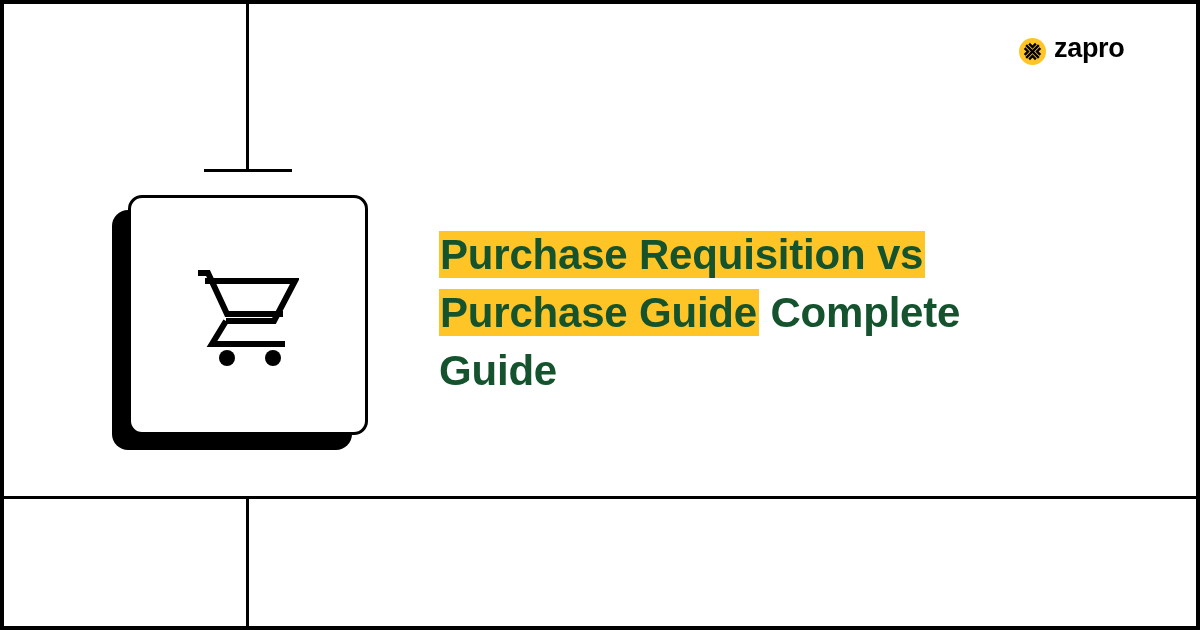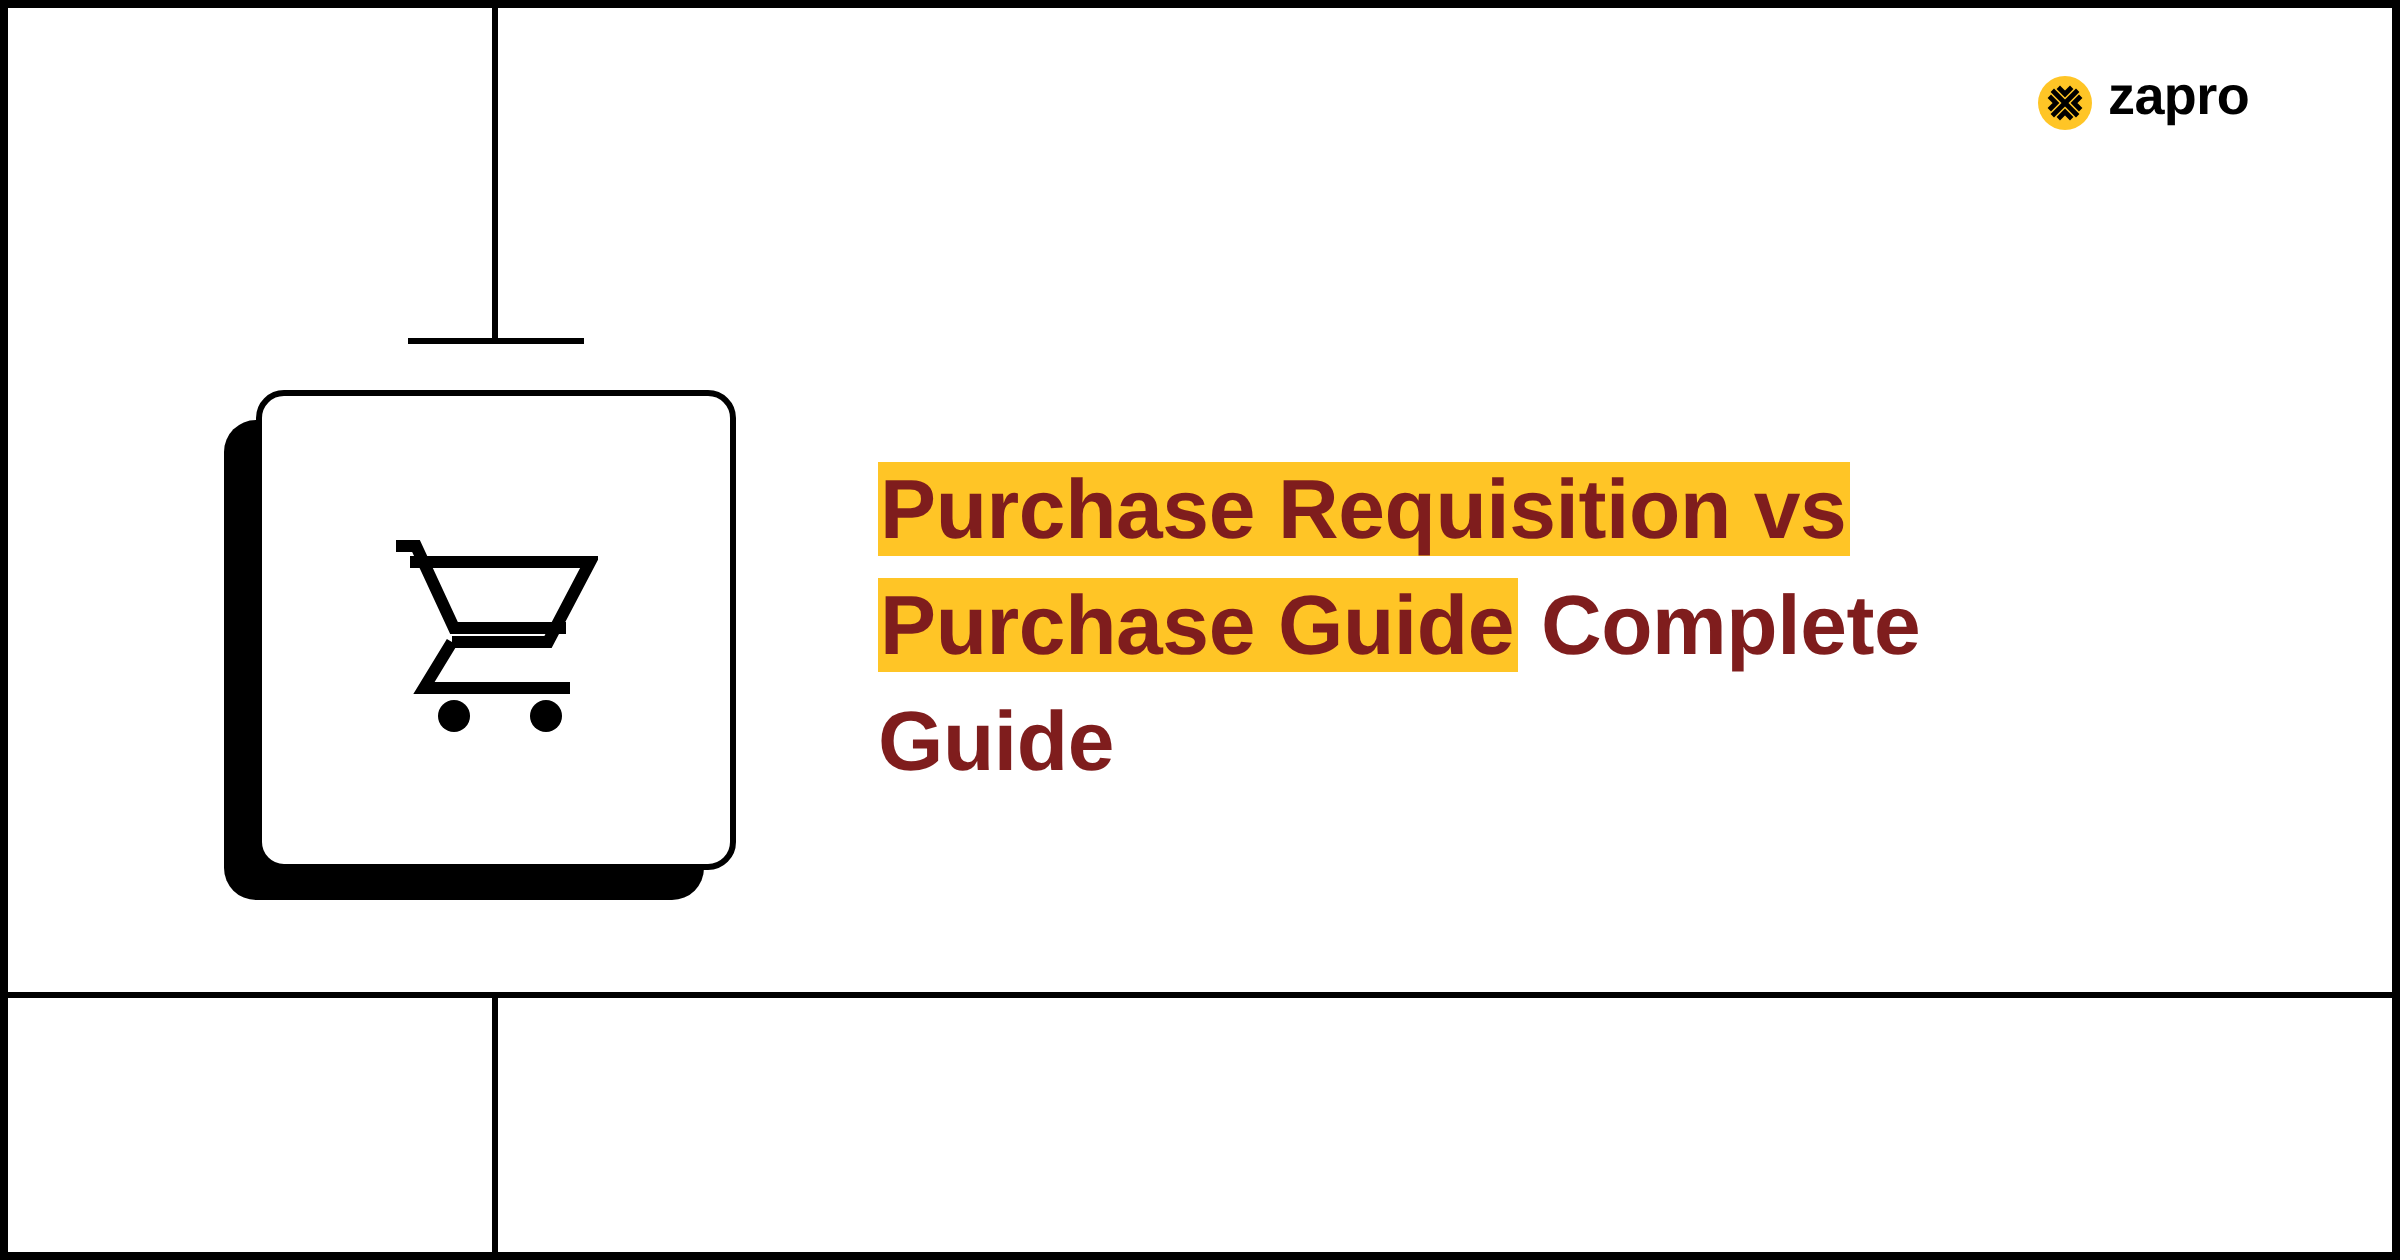--- a/index.html
+++ b/index.html
@@ -105,21 +105,21 @@
     .title {
       position: absolute;
       left: 439px;
       top: 226px;
       width: 640px;
       margin: 0;
       font-family: "Liberation Sans", sans-serif;
       font-weight: 700;
       font-size: 42px;
       line-height: 58px;
-      color: #7f1d1d;
+      color: #14532d;
       letter-spacing: -0.2px;
     }
     .title .hl {
       background: var(--hl, #FFC526);
       padding: 0 2px 0 1px;
       box-decoration-break: clone;
       -webkit-box-decoration-break: clone;
     }
   </style>
 </head>

